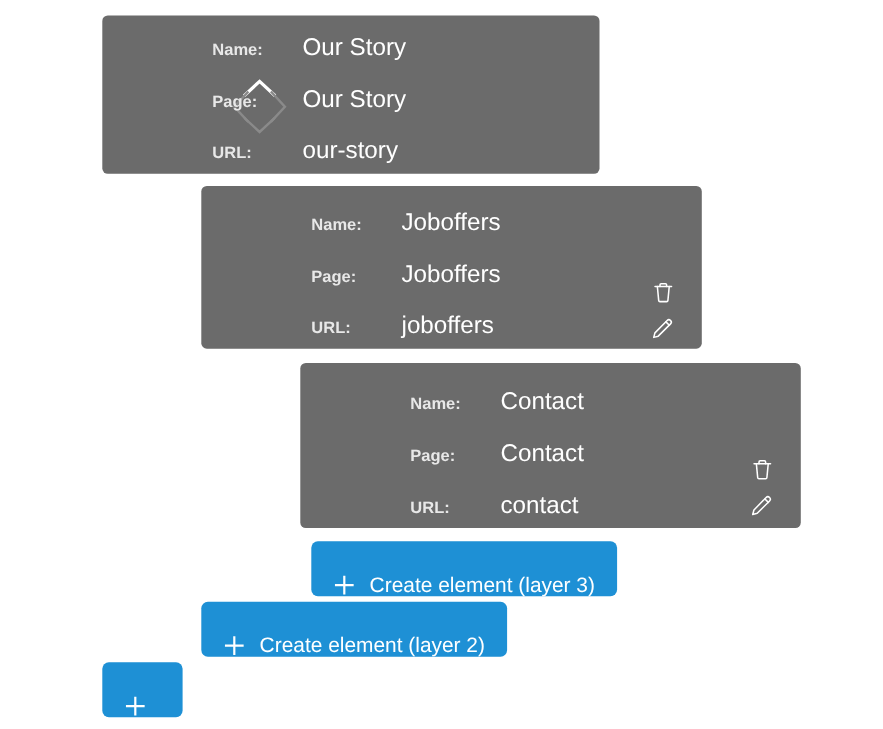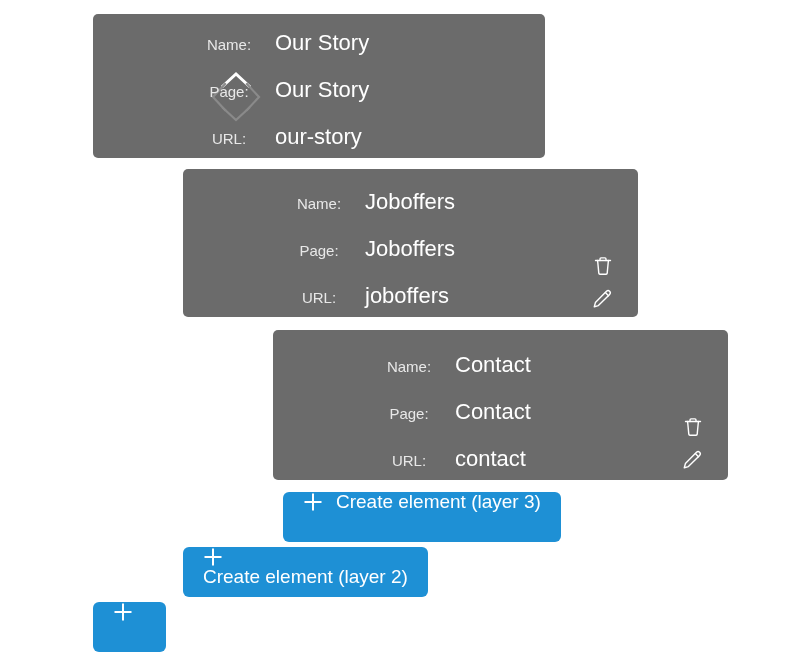--- a/index.html
+++ b/index.html
@@ -55,25 +55,26 @@
   .card-fields {
     position: absolute;
   }
   .field-row {
     display: flex;
     align-items: baseline;
     height: 47px;
   }
   .field-label {
     width: 72px;
-    text-align: center;
+    text-align: left;
     color: #e8e8e8;
     font-size: 15px;
     line-height: 1;
     white-space: nowrap;
+    font-weight: bold;
   }
   .field-value {
     color: #ffffff;
     font-size: 22px;
     line-height: 1;
     margin-left: 10px;
     white-space: nowrap;
   }
 
   .card-actions {
@@ -103,21 +104,21 @@
   }
 
   
   .create-button {
     position: absolute;
     background: #1e90d5;
     border-radius: 6px;
     border: none;
     color: #ffffff;
     display: flex;
-    align-items: flex-start;
+    align-items: flex-end;
     height: 50px;
     padding: 0 20px;
     font-family: "Liberation Sans", sans-serif;
     font-size: 19px;
     cursor: pointer;
     box-sizing: border-box;
     white-space: nowrap;
   }
   .plus-icon {
     width: 20px;
@@ -267,21 +268,21 @@
   <button class="create-button" style="left:283px; top:492px;">
     <span class="plus-icon">
       <svg viewBox="0 0 20 20" aria-hidden="true">
         <line class="plus-stroke" x1="10" y1="1.5" x2="10" y2="18.5"></line>
         <line class="plus-stroke" x1="1.5" y1="10" x2="18.5" y2="10"></line>
       </svg>
     </span>
     <span class="create-label">Create element (layer 3)</span>
   </button>
 
-  <button class="create-button" style="left:183px; top:547px;flex-direction:column;">
+  <button class="create-button" style="left:183px; top:547px;">
     <span class="plus-icon">
       <svg viewBox="0 0 20 20" aria-hidden="true">
         <line class="plus-stroke" x1="10" y1="1.5" x2="10" y2="18.5"></line>
         <line class="plus-stroke" x1="1.5" y1="10" x2="18.5" y2="10"></line>
       </svg>
     </span>
     <span class="create-label">Create element (layer 2)</span>
   </button>
 
   <button class="create-button" style="left:93px; top:602px;">

